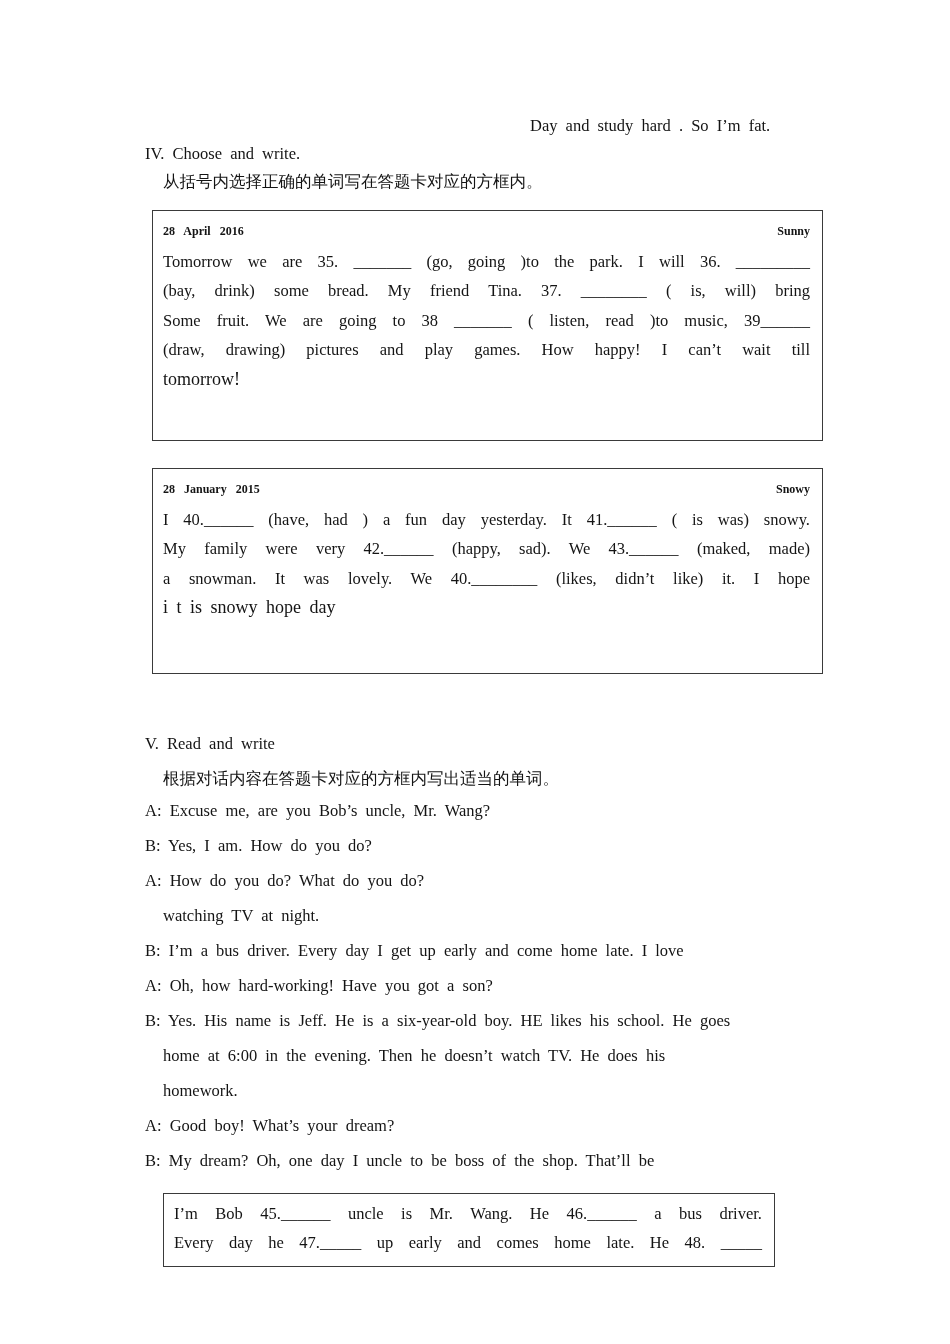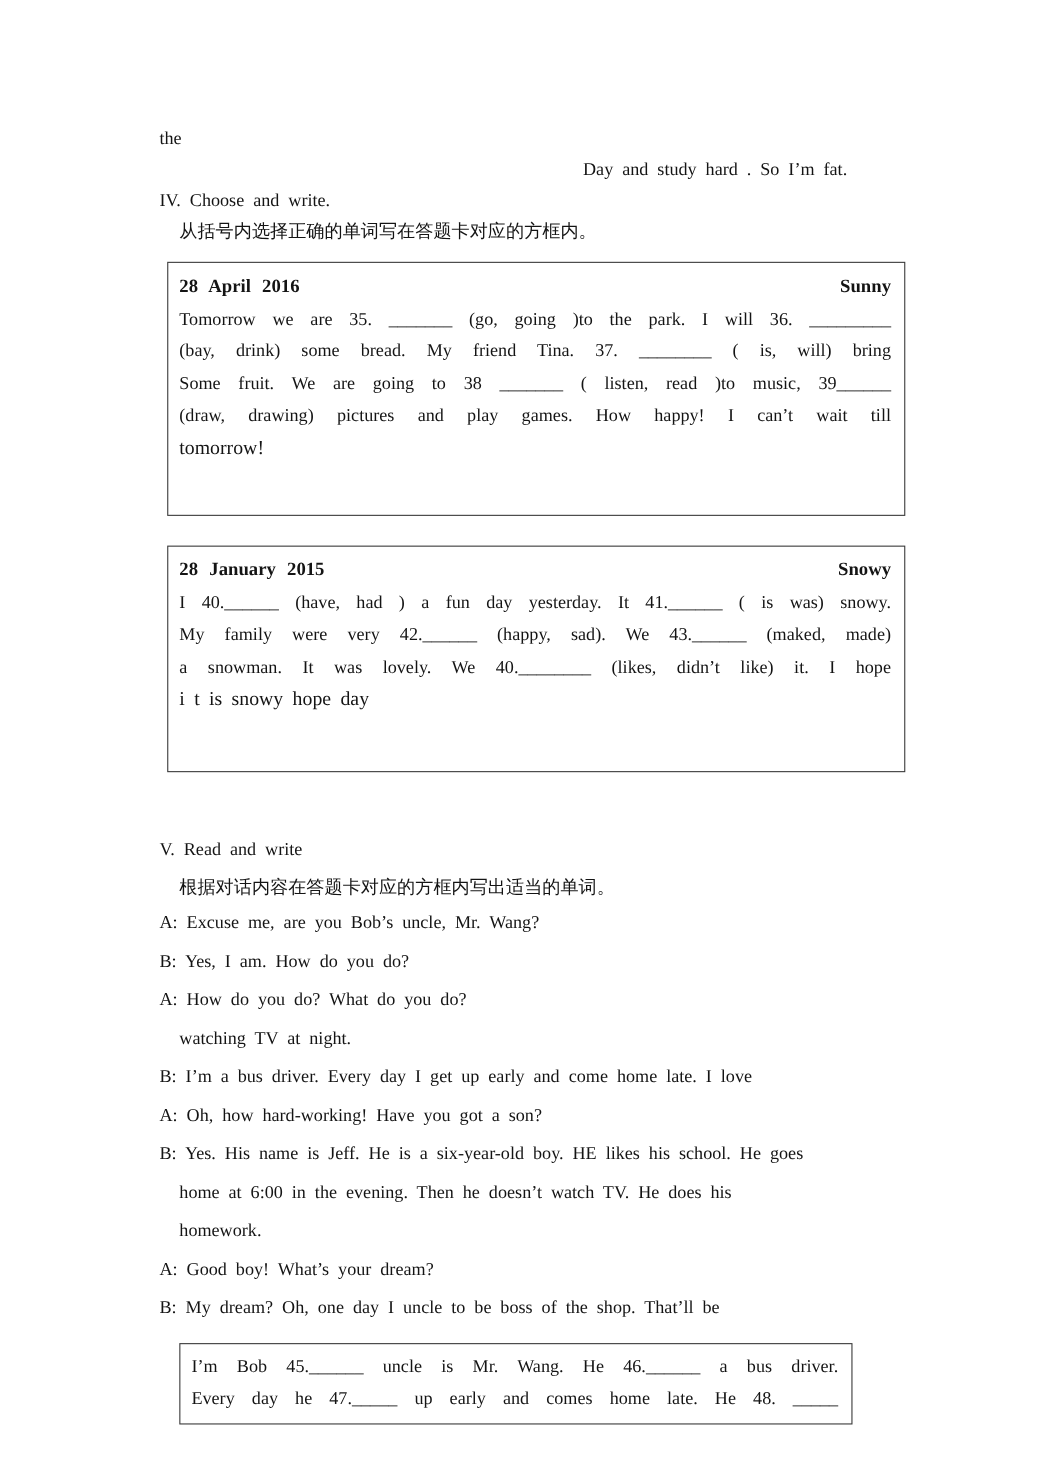--- a/index.html
+++ b/index.html
@@ -23,21 +23,21 @@
   .zh { margin-left:18px; font-family:"Liberation Serif", serif; }
   .exam-box {
     border:1.2px solid #3a3a3a;
     margin-left:7px;
     width:671px;
     padding:6px 12px 46px 10px;
     margin-top:14px;
   }
   .box-head {
     display:flex; justify-content:space-between;
-    font-weight:bold; font-size:17px; line-height:29.5px;
+    font-weight:bold; font-size:12px; line-height:29.5px;
     word-spacing:6px;
     align-items:center;
   }
   .jline {
     font-size:16.5px; line-height:29.5px;
     text-align:justify; text-align-last:justify;
     word-spacing:4px;
   }
   .nline {
     font-size:18px; line-height:29.5px;
@@ -56,21 +56,20 @@
     padding:5px 12px 8px 10px;
     margin-top:15px;
   }
 </style>
 </head>
 <body>
 
 <div class="page">
   <div class="content">
 
-    <div class="tline">the</div>
     <div class="tline day-line">Day  and  study  hard  .  So  I’m  fat.</div>
 
     <div class="tline section-title">IV.  Choose  and  write.</div>
     <div class="tline zh">从括号内选择正确的单词写在答题卡对应的方框内。</div>
 
     <div class="exam-box">
       <div class="box-head">
         <span>28   April    2016</span>
         <span>Sunny</span>
       </div>

